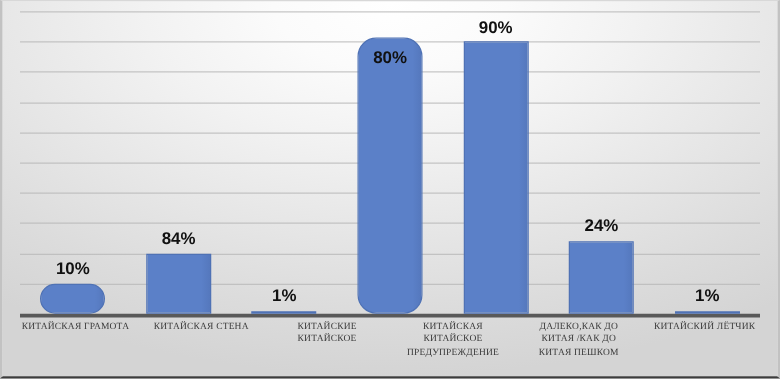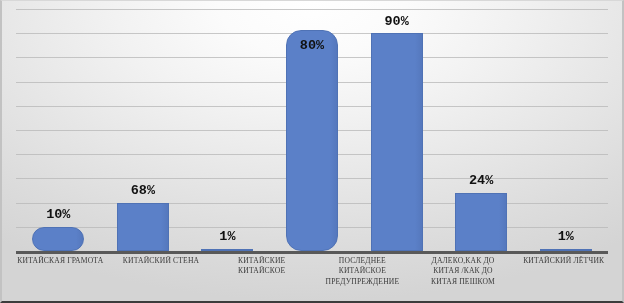--- a/index.html
+++ b/index.html
@@ -81,21 +81,21 @@
     background: linear-gradient(to right, #5b80c8 0%, #5b80c8 86%, #5578bd 100%);
     border: 1px solid #4f72b5;
     box-sizing: border-box;
     position: relative;
   }
 
   .bar-value {
     position: absolute;
     left: 50%;
     transform: translateX(-50%);
-    font-family: Liberation Mono, monospace;
+    font-family: Liberation Sans, sans-serif;
     font-weight: bold;
     font-size: 13.5px;
     color: #111111;
     white-space: nowrap;
     line-height: 1;
   }
 
   
   #axis-line {
     position: absolute;
@@ -152,21 +152,21 @@
 
   <div id="plot">
     <div id="bars">
         <div class="bar-slot">
           <div class="bar" title="КИТАЙСКАЯ ГРАМОТА: 10%" style="height: 24.2px; background: linear-gradient(to right, rgb(91, 128, 200) 0%, rgb(91, 128, 200) 86%, rgb(85, 120, 189) 100%); border-color: rgb(79, 114, 181); border-radius: 12px;">
             <div class="bar-value" style="bottom: 28.2px; color: rgb(17, 17, 17);">10%</div>
           </div>
         </div>
         <div class="bar-slot">
           <div class="bar" title="КИТАЙСКАЯ СТЕНА: 20%" style="height: 48.4px; background: linear-gradient(to right, rgb(91, 128, 200) 0%, rgb(91, 128, 200) 86%, rgb(85, 120, 189) 100%); border-color: rgb(79, 114, 181);">
-            <div class="bar-value" style="bottom: 52.4px; color: rgb(17, 17, 17);">68%</div>
+            <div class="bar-value" style="bottom: 52.4px; color: rgb(17, 17, 17);">84%</div>
           </div>
         </div>
         <div class="bar-slot">
           <div class="bar" title="КИТАЙСКИЕ ЦЕРЕМОНИИ: 1%" style="height: 2.5px; background: linear-gradient(to right, rgb(91, 128, 200) 0%, rgb(91, 128, 200) 86%, rgb(85, 120, 189) 100%); border-color: rgb(79, 114, 181);">
             <div class="bar-value" style="bottom: 6.5px; color: rgb(17, 17, 17);">1%</div>
           </div>
         </div>
         <div class="bar-slot">
           <div class="bar" title="ХИТРЫЙ, КАК СТО КИТАЙЦЕВ: 80%" style="height: 221px; background: linear-gradient(to right, rgb(91, 128, 200) 0%, rgb(91, 128, 200) 86%, rgb(85, 120, 189) 100%); border-color: rgb(79, 114, 181); border-radius: 15px;">
             <div class="bar-value" style="bottom: 197.6px; color: rgb(17, 17, 17);">80%</div>
@@ -185,20 +185,20 @@
         <div class="bar-slot">
           <div class="bar" title="КИТАЙСКИЙ ЛЁТЧИК: 1%" style="height: 2.5px; background: linear-gradient(to right, rgb(91, 128, 200) 0%, rgb(91, 128, 200) 86%, rgb(85, 120, 189) 100%); border-color: rgb(79, 114, 181);">
             <div class="bar-value" style="bottom: 6.5px; color: rgb(17, 17, 17);">1%</div>
           </div>
         </div>
       </div>
   </div>
 
   <div id="categories">
       <div class="cat-slot" style="color: rgb(58, 58, 58);">КИТАЙСКАЯ ГРАМОТА</div>
-      <div class="cat-slot" style="color: rgb(58, 58, 58);">КИТАЙСКИЙ СТЕНА</div>
+      <div class="cat-slot" style="color: rgb(58, 58, 58);">КИТАЙСКАЯ СТЕНА</div>
       <div class="cat-slot" style="color: rgb(58, 58, 58);">КИТАЙСКИЕ КИТАЙСКОЕ</div>
-      <div class="cat-slot" style="color: rgb(58, 58, 58);">ПОСЛЕДНЕЕ КИТАЙСКОЕ ПРЕДУПРЕЖДЕНИЕ</div>
+      <div class="cat-slot" style="color: rgb(58, 58, 58);">КИТАЙСКАЯ КИТАЙСКОЕ ПРЕДУПРЕЖДЕНИЕ</div>
       <div class="cat-slot" style="color: rgb(58, 58, 58);">ДАЛЕКО,КАК ДО КИТАЯ /КАК ДО КИТАЯ ПЕШКОМ</div>
       <div class="cat-slot" style="color: rgb(58, 58, 58);">КИТАЙСКИЙ ЛЁТЧИК</div>
     </div>
 
 </div>
 
 </body></html>

